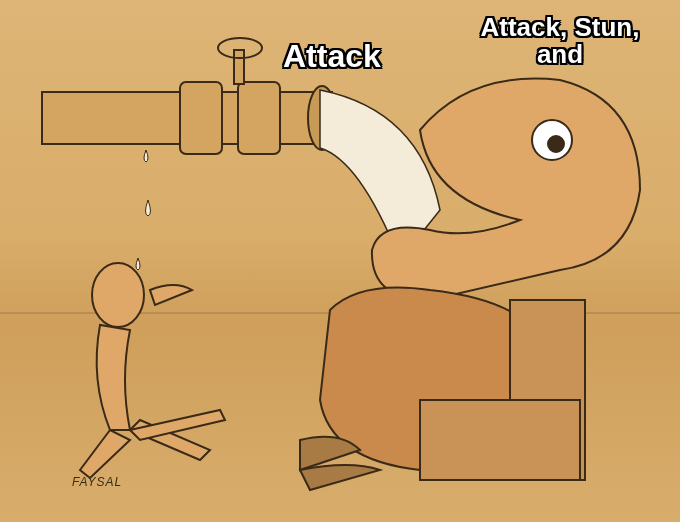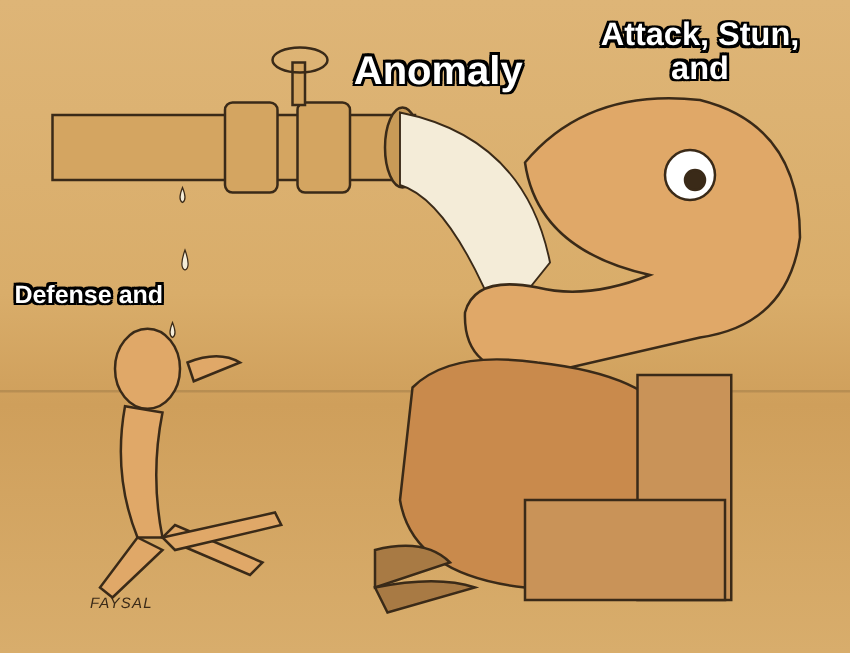--- a/index.html
+++ b/index.html
@@ -48,21 +48,20 @@
     <g stroke="#3a2a18" stroke-width="2" fill="#e0a868">
       <ellipse cx="118" cy="295" rx="26" ry="32"></ellipse>
       <path d="M150 290 Q175 280 192 290 L155 305Z"></path>
       <path d="M100 325 Q90 380 110 430 L130 430 Q120 380 130 330Z"></path>
       <path d="M110 430 L80 470 L90 478 L130 440Z"></path>
       <path d="M130 430 L200 460 L210 450 L140 420Z"></path>
       <path d="M130 430 L220 410 L225 420 L140 440Z"></path>
     </g>
   </svg>
 
-  <div class="label" style="left:283px;top:40px;font-size:32px;">Anomaly</div>
+  <div class="label" style="left:283px;top:40px;font-size:32px;">Attack</div>
   <div class="label" style="left:465px;top:14px;width:190px;font-size:26px;">
     <div>Attack, Stun, and</div>
   </div>
   <div class="label" style="left:2px;top:226px;width:138px;font-size:20px;">
-    <div>Defense and</div>
   </div>
   <div style="position:absolute;left:72px;top:475px;font-size:12px;color:#3a2a18;letter-spacing:1px;font-style:italic;">FAYSAL</div>
 </div>
 
 </body></html>

